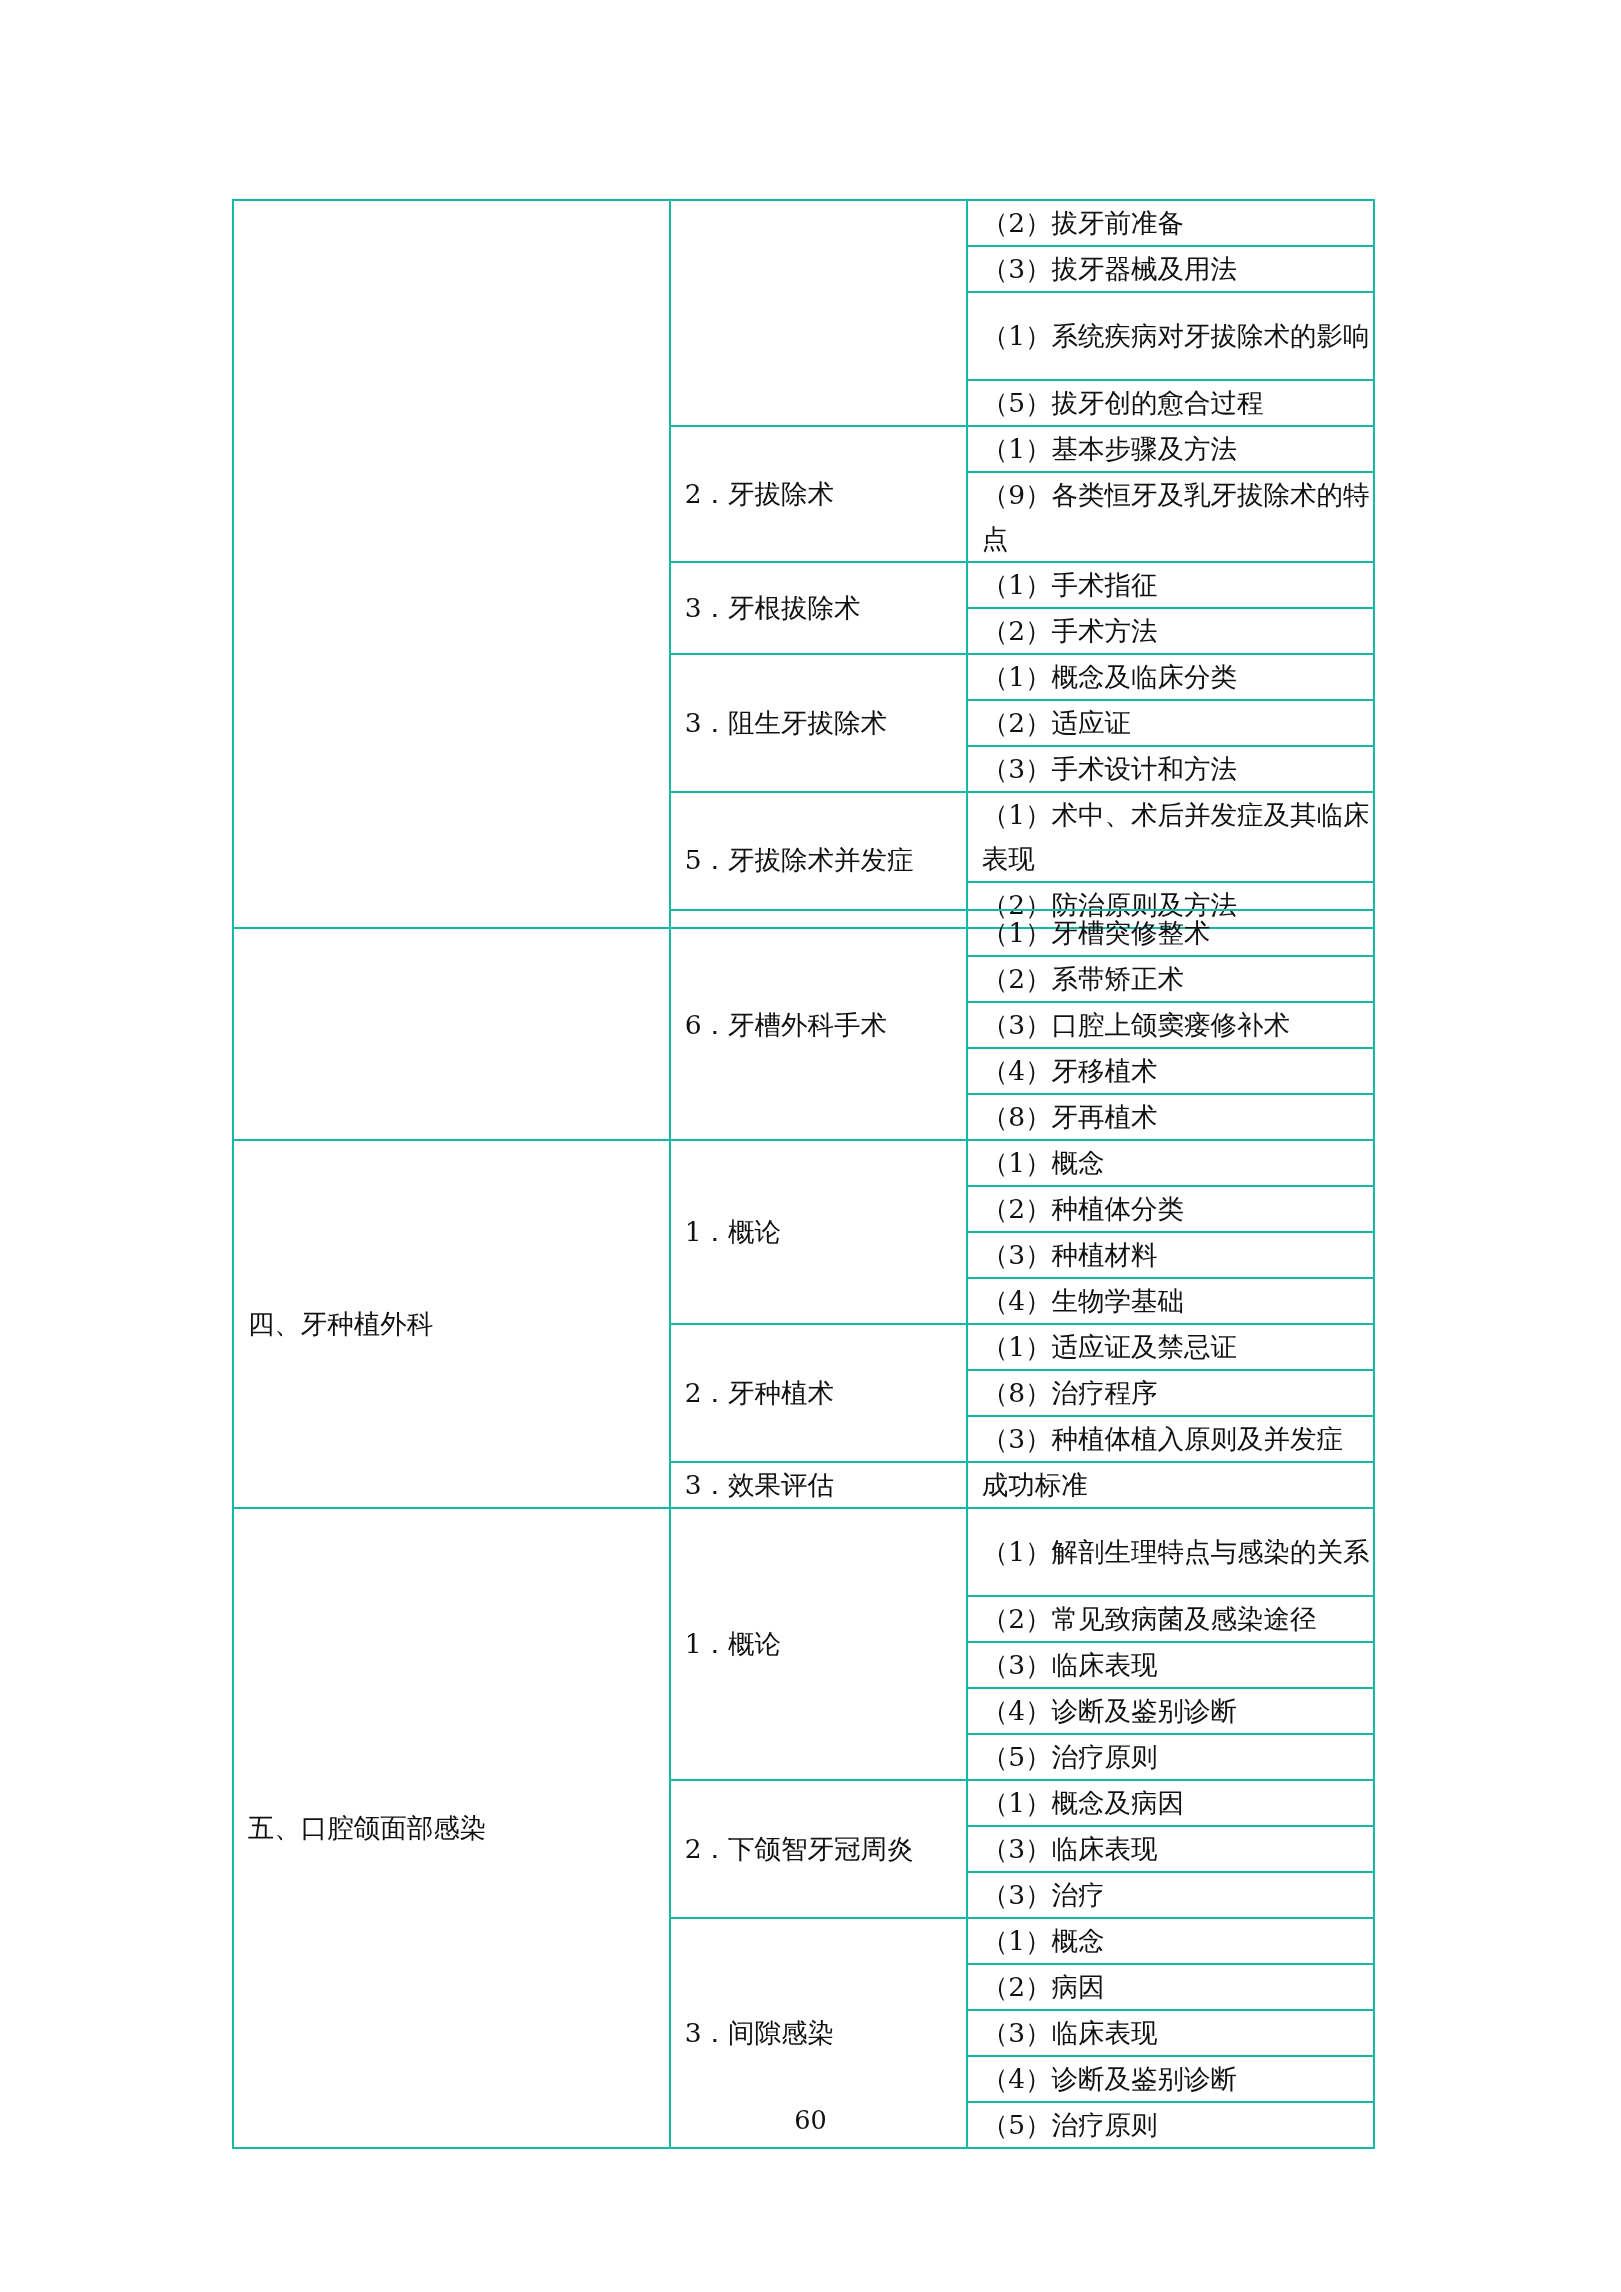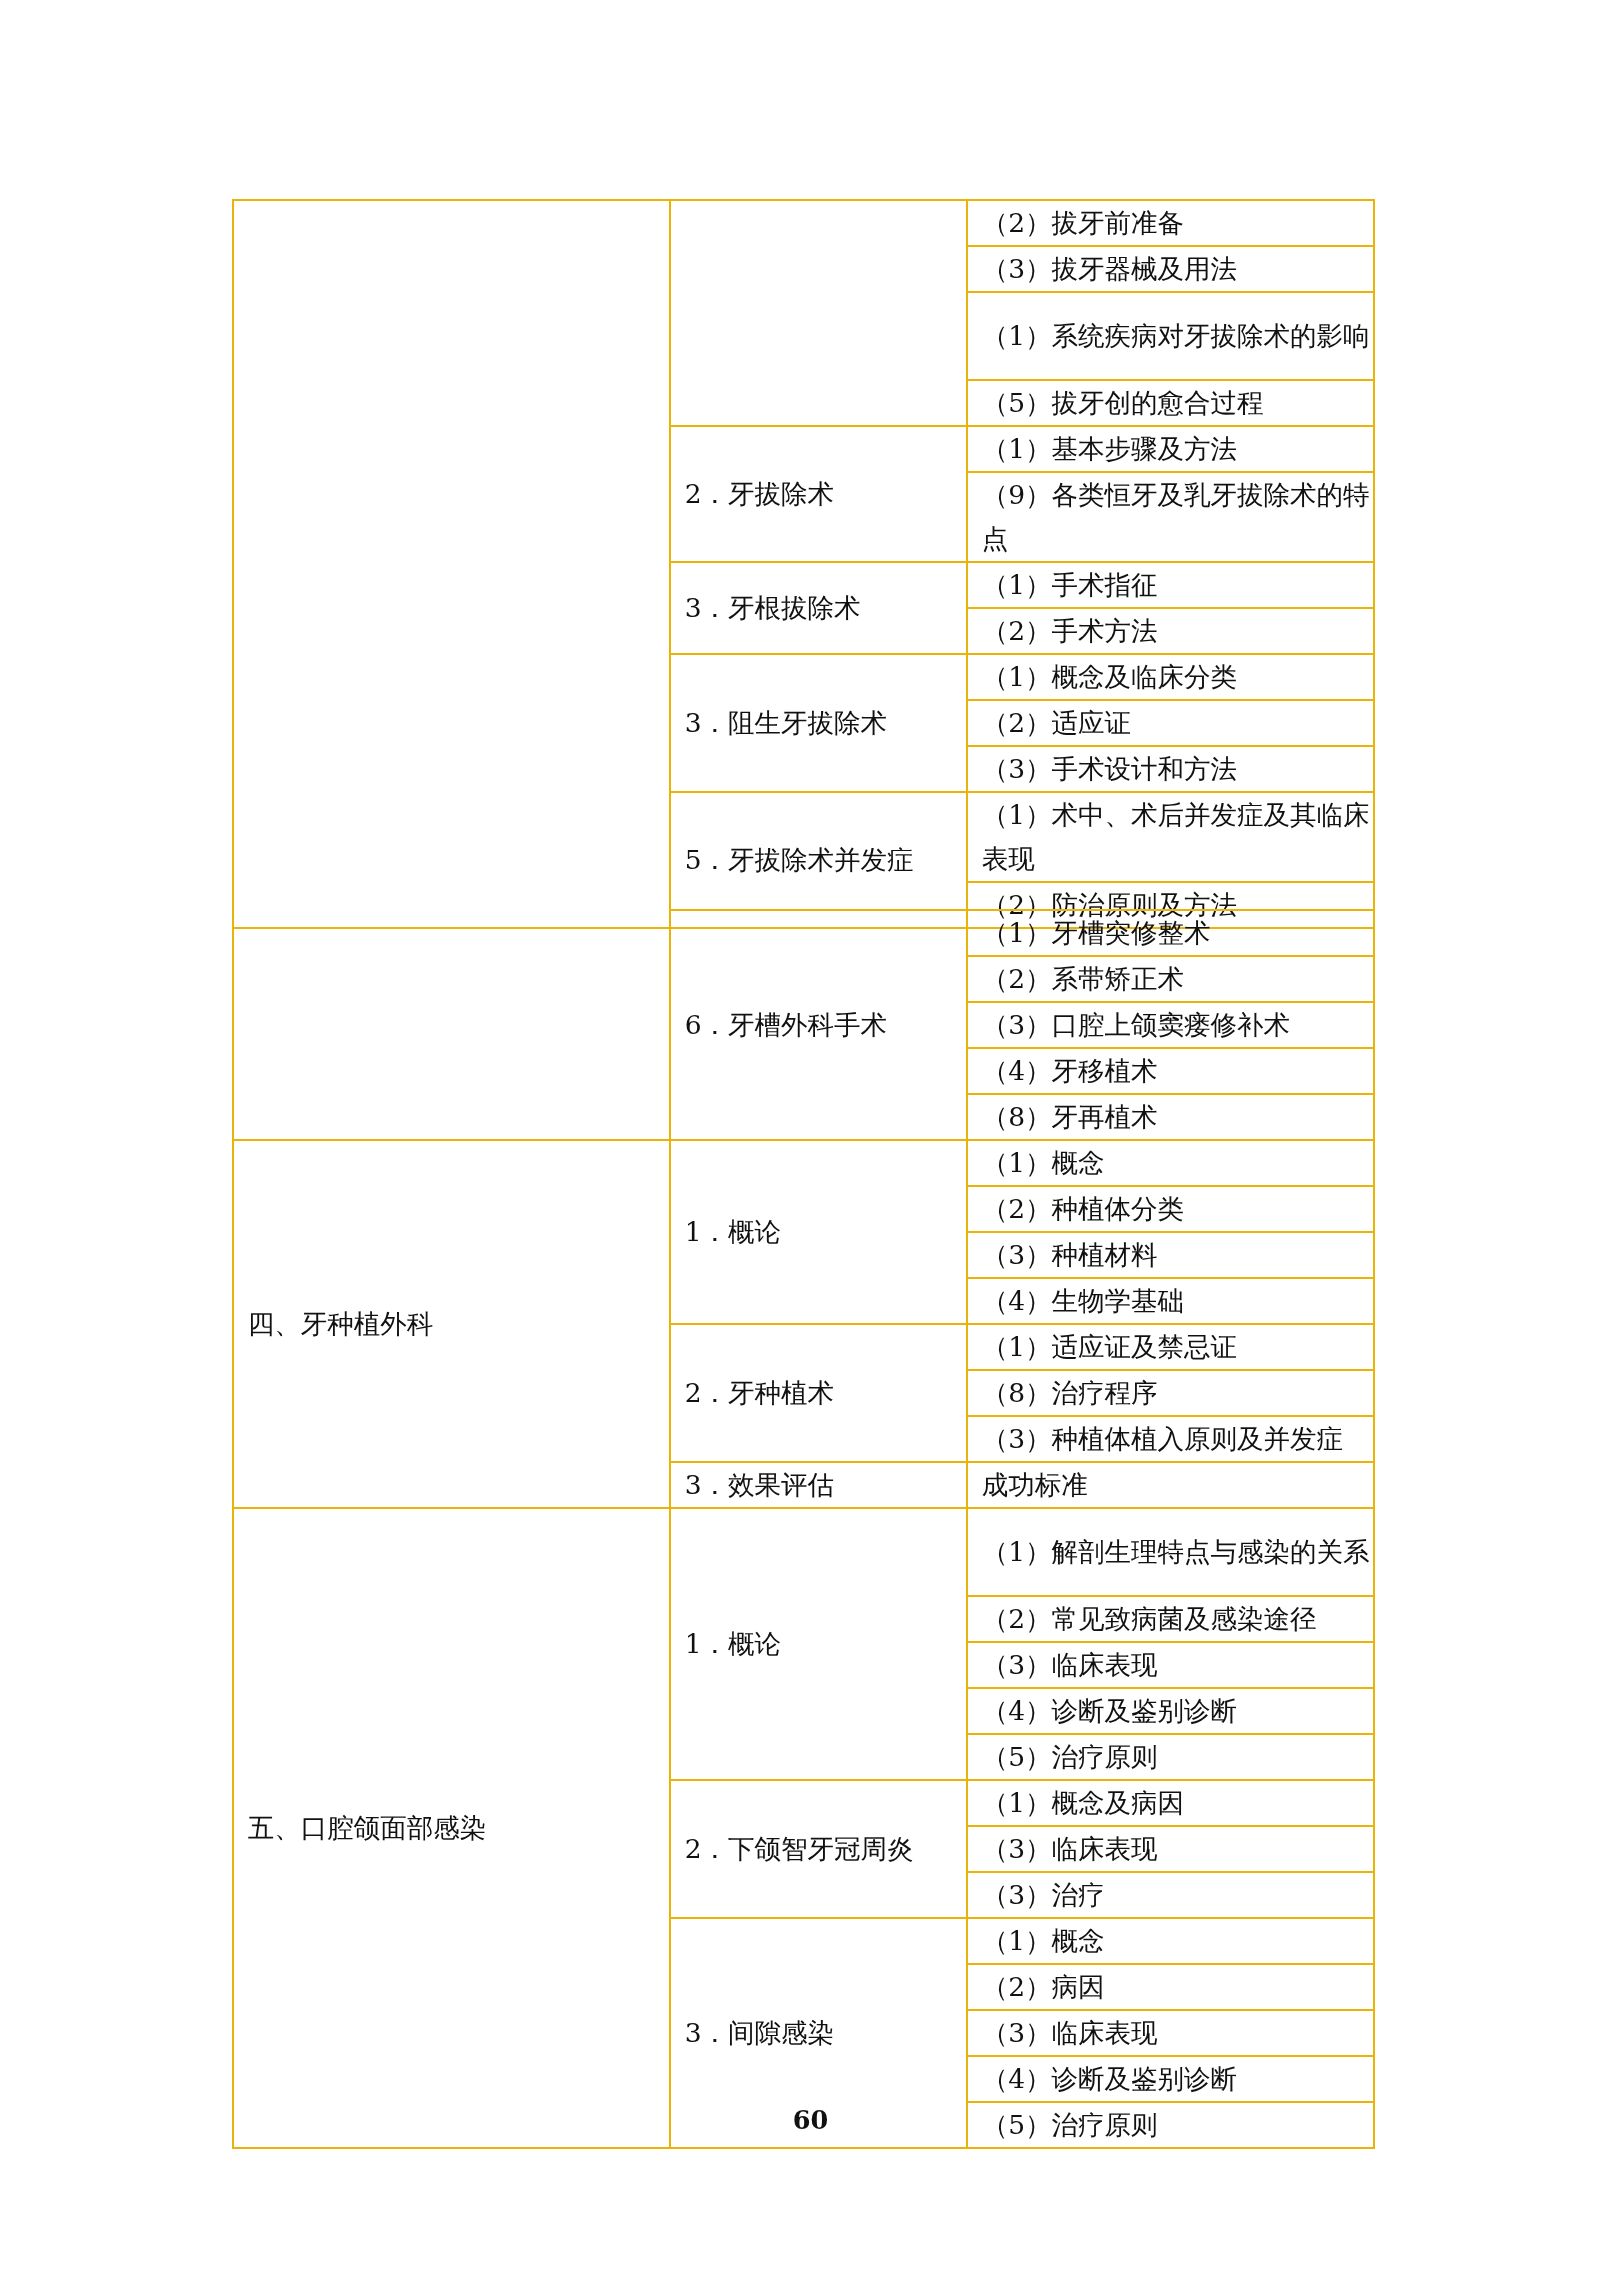--- a/index.html
+++ b/index.html
@@ -1,22 +1,22 @@
 <!DOCTYPE html>
 <html><head>
 <meta charset="utf-8">
 <style>
   html, body { margin:0; padding:0; background:#ffffff; }
   body { width:1621px; height:2293px; position:relative; font-family:"DejaVu Serif","Liberation Serif",serif; color:#111; }
   table.syl { position:absolute; left:232px; top:199px; width:1141px; border-collapse:collapse; table-layout:fixed; }
-  table.syl td { border:2px solid #eab308; padding:0 0 0 13.7px; font-size:26.5px; line-height:44px; vertical-align:middle; overflow:hidden; }
+  table.syl td { border:2px solid #14b8a6; padding:0 0 0 13.7px; font-size:26.5px; line-height:44px; vertical-align:middle; overflow:hidden; }
   table.syl td.c3 { padding-left:13.7px; line-height:44px; }
   col.w1 { width:437px; } col.w2 { width:297px; } col.w3 { width:407px; }
   tr { height:44px; }
-  .pagenum { position:absolute; top:2105px; left:0; width:1621px; text-align:center; font-size:25.5px;font-weight:bold; }
+  .pagenum { position:absolute; top:2105px; left:0; width:1621px; text-align:center; font-size:25.5px; }
 </style>
 </head>
 <body>
 
 <table class="syl">
   <colgroup>
       <col class="w1">
       <col class="w2">
       <col class="w3">
     </colgroup>

